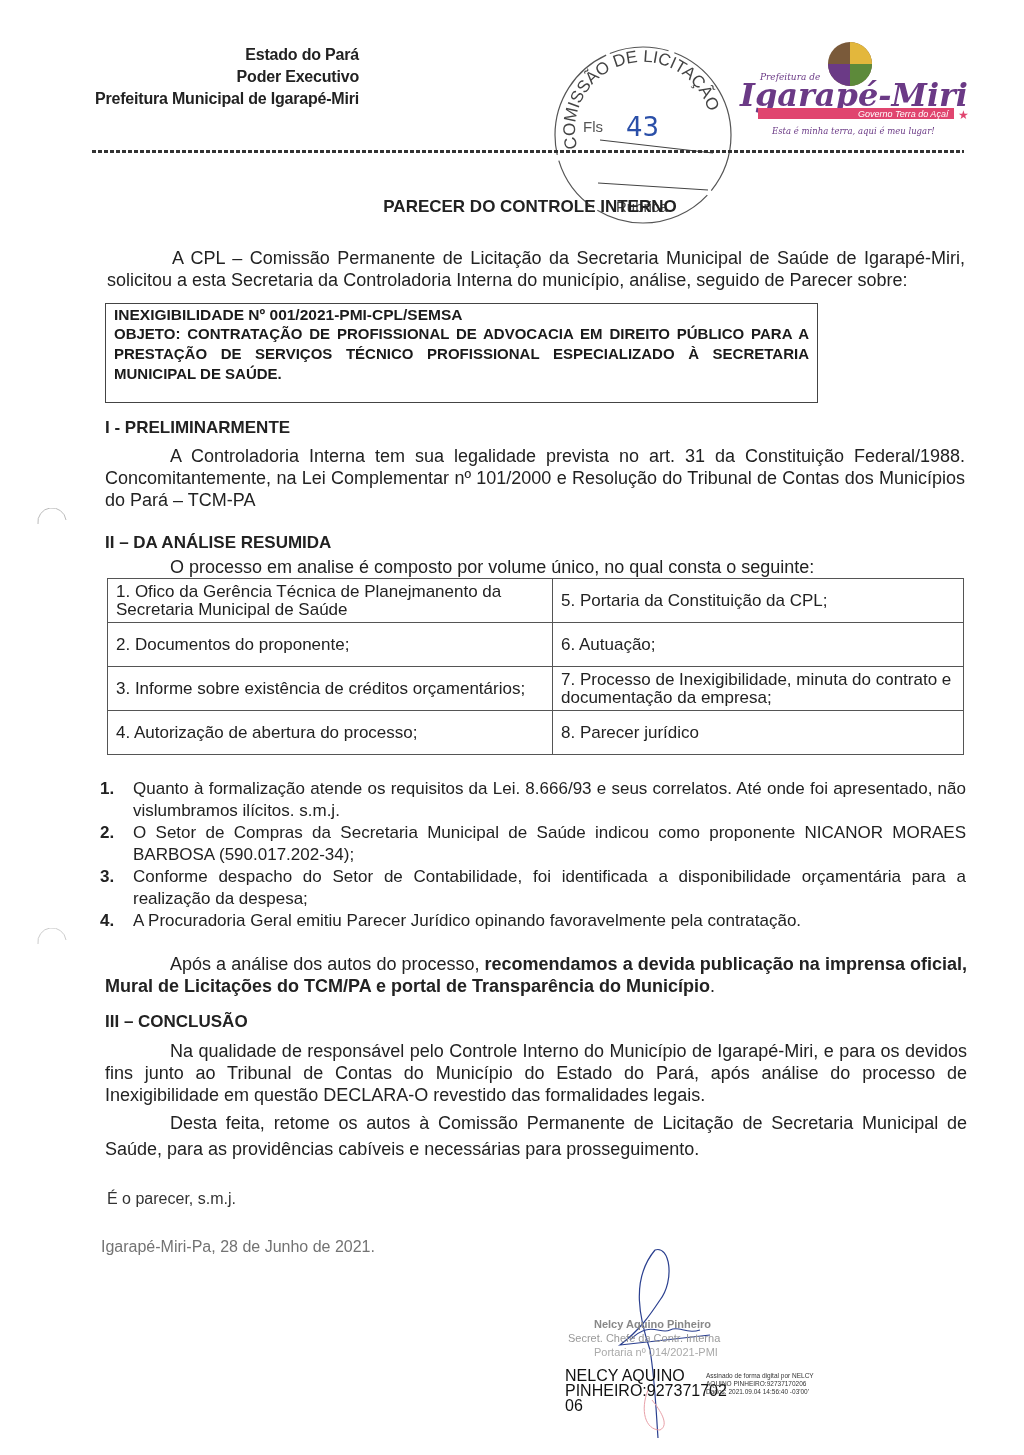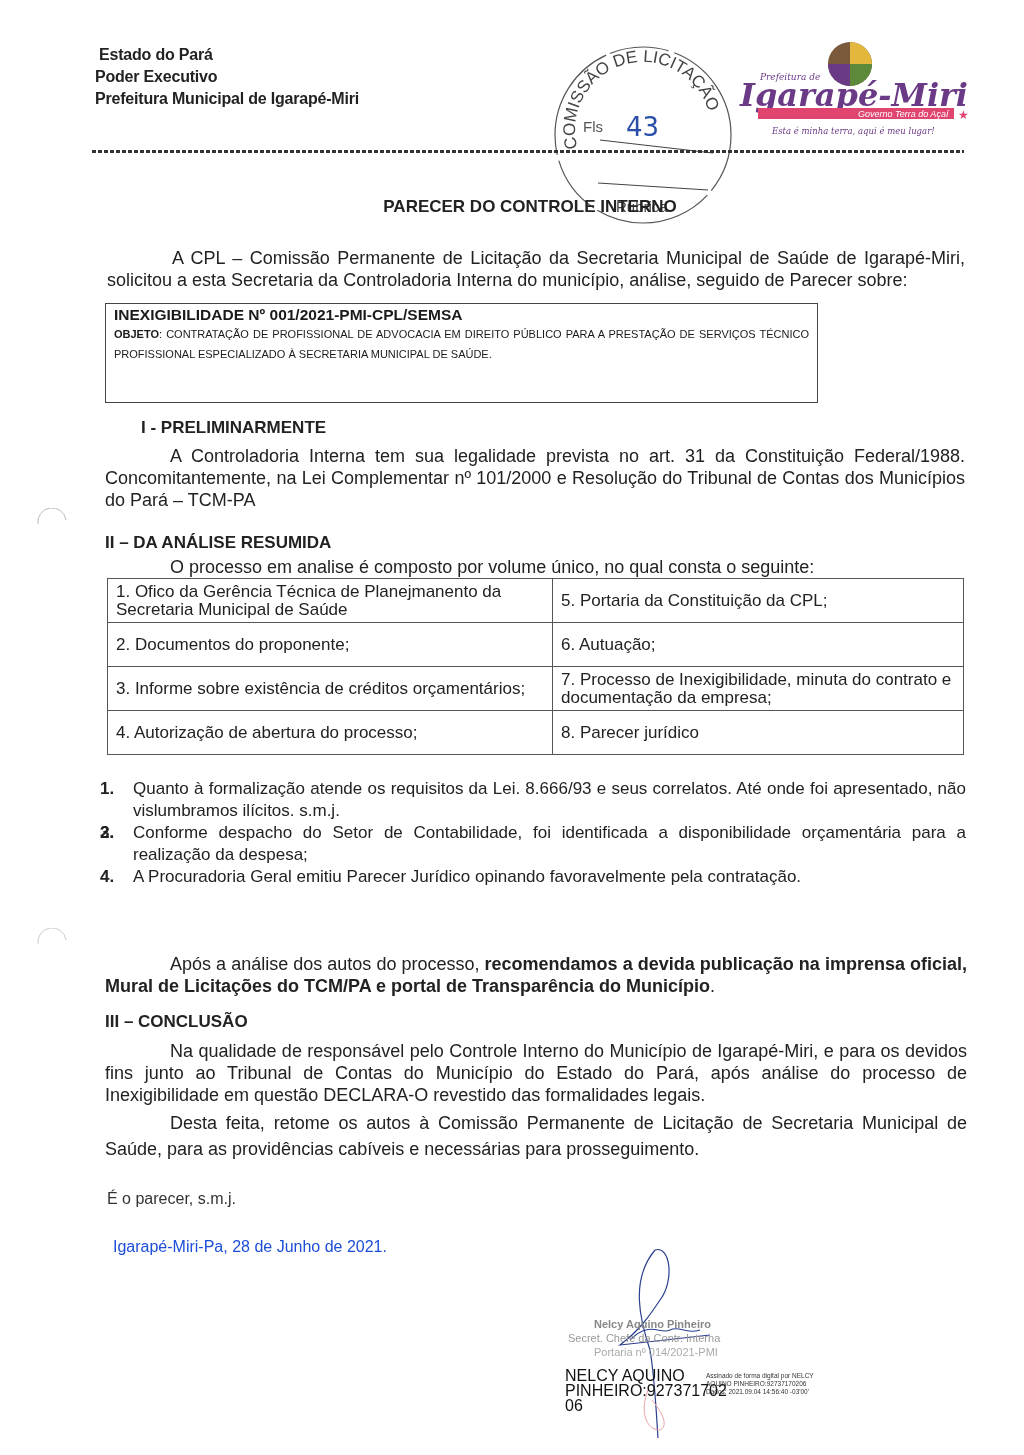--- a/index.html
+++ b/index.html
@@ -1,30 +1,30 @@
 <!DOCTYPE html>
 <html><head>
 <meta charset="utf-8">
 <style>
   html, body { margin:0; padding:0; }
   body { width:1024px; height:1455px; background:#fff; position:relative; overflow:hidden;
          font-family:"Liberation Sans", sans-serif; color:#1a1a1a; }
   .abs { position:absolute; }
   .hdr { left:95px; top:44px; font-weight:bold; font-size:16px; line-height:22px; color:#222; letter-spacing:-0.2px; }
-  .hdr div { white-space:nowrap; }
+  .hdr div { white-space:nowrap;text-align:right; }
   .hdr div:first-child { padding-left:4px; }
   .dashrule { left:92px; top:150px; width:872px; height:3px;
     background-image: repeating-linear-gradient(90deg,#333 0 4px, transparent 4px 6px); }
   .title { left:0; width:1024px; top:197px; text-align:center; font-weight:bold; font-size:17px; color:#222; padding-left:36px; box-sizing:border-box; }
   .para { font-size:18px; line-height:22px; color:#222; text-align:justify; transform-origin:left top; }
   .narrow { font-family:"Liberation Sans Narrow","Liberation Sans", sans-serif; }
   .ind { text-indent:65px; }
   .box { left:105px; top:303px; width:713px; height:100px; border:1.5px solid #444; box-sizing:border-box; padding:2px 8px; }
   .box .b1 { font-weight:bold; font-size:15.5px; line-height:18px; }
-  .box .b2 { font-size:11px; line-height:20px; text-align:justify; }
+  .box .b2 { font-size:15px; line-height:20px; text-align:justify;font-weight:bold; }
   .h2 { font-weight:bold; font-size:17px; color:#222; }
   table.items { position:absolute; left:107px; top:578px; width:857px; border-collapse:collapse; font-size:17px; color:#222;padding-left:8px; }
   table.items td { border:1.5px solid #555; padding:2px 8px; vertical-align:middle; line-height:18px; }
   table.items td.c1 { width:428px; }
   ol.num { position:absolute; left:100px; top:778px; width:866px; margin:0; padding:0; list-style:none; font-size:17px; line-height:22px; color:#222; }
   ol.num li { position:relative; padding-left:33px; text-align:justify; margin-bottom:0; }
   ol.num li .n { position:absolute; left:0; top:0; font-weight:bold; }
   .stamp { left:548px; top:40px; width:190px; height:190px; }
   .logo { left:738px; top:42px; width:232px; height:98px; }
   .sig { left:560px; top:1240px; width:260px; height:200px; }
@@ -75,21 +75,21 @@
 
 <div class="abs title">PARECER DO CONTROLE INTERNO</div>
 
 <div class="abs para narrow ind" style="left:107px; top:247px; width:858px;">A CPL – Comissão Permanente de Licitação da Secretaria Municipal de Saúde de Igarapé-Miri, solicitou a esta Secretaria da Controladoria Interna do município, análise, seguido de Parecer sobre:</div>
 
 <div class="abs box">
   <div class="b1">INEXIGIBILIDADE Nº 001/2021-PMI-CPL/SEMSA</div>
   <div class="b2"><b>OBJETO</b><span>: CONTRATAÇÃO DE PROFISSIONAL DE ADVOCACIA EM DIREITO PÚBLICO PARA A PRESTAÇÃO DE SERVIÇOS TÉCNICO PROFISSIONAL ESPECIALIZADO À SECRETARIA MUNICIPAL DE SAÚDE.</span></div>
 </div>
 
-<div class="abs h2 narrow" style="left:105px; top:418px;margin-left:36px;">I - PRELIMINARMENTE</div>
+<div class="abs h2 narrow" style="left:105px; top:418px;">I - PRELIMINARMENTE</div>
 <div class="abs para narrow ind" style="left:105px; top:445px; width:860px;">A Controladoria Interna tem sua legalidade prevista no art. 31 da Constituição Federal/1988. Concomitantemente, na Lei Complementar nº 101/2000 e Resolução do Tribunal de Contas dos Municípios do Pará – TCM-PA</div>
 
 <div class="abs h2 narrow" style="left:105px; top:533px;">II – DA ANÁLISE  RESUMIDA</div>
 <div class="abs para narrow" style="left:170px; top:556px; width:800px;">O processo em analise é composto por volume único, no qual consta o seguinte:</div>
 
 <table class="items">
   <tbody>
       <tr style="height:44px">
     <td class="c1">1. Ofico da Gerência Técnica de Planejmanento da Secretaria Municipal de Saúde</td>
     <td>5. Portaria da Constituição da CPL;</td>
@@ -104,33 +104,33 @@
   </tr>
   <tr style="height:44px">
     <td class="c1">4. Autorização de abertura do processo;</td>
     <td>8. Parecer jurídico</td>
   </tr>
 </tbody>
   </table>
 
 <ol class="num narrow">
   <li><span class="n">1.</span><span>Quanto à formalização atende os requisitos da Lei. 8.666/93 e seus correlatos. Até onde foi apresentado, não vislumbramos ilícitos. s.m.j.</span></li>
-  <li><span class="n">2.</span></li>
+  <li><span class="n">2.</span><span>O Setor de Compras da Secretaria Municipal de Saúde indicou como proponente NICANOR MORAES BARBOSA (590.017.202-34);</span></li>
   <li><span class="n">3.</span><span>Conforme despacho do Setor de Contabilidade, foi identificada a disponibilidade orçamentária para a realização da despesa;</span></li>
   <li><span class="n">4.</span><span>A Procuradoria Geral emitiu Parecer Jurídico opinando favoravelmente pela contratação.</span></li>
 </ol>
 
 <div class="abs para narrow ind" style="left:105px; top:953px; width:862px;"><span>Após a análise dos autos do processo, </span><b>recomendamos a devida publicação na imprensa oficial, Mural de Licitações do TCM/PA e portal de Transparência do Município</b><span>.</span></div>
 
 <div class="abs h2 narrow" style="left:105px; top:1012px;">III – CONCLUSÃO</div>
 <div class="abs para narrow ind" style="left:105px; top:1040px; width:862px;">Na qualidade de responsável pelo Controle Interno do Município de Igarapé-Miri, e para os devidos fins junto ao Tribunal de Contas do Município do Estado do Pará, após análise do processo de Inexigibilidade em questão DECLARA-O revestido das formalidades legais.</div>
 <div class="abs para narrow ind" style="left:105px; top:1110px; width:862px; line-height:26px;">Desta feita, retome os autos à Comissão Permanente de Licitação de Secretaria Municipal de Saúde, para as providências cabíveis e necessárias para prosseguimento.</div>
 
 <div class="abs" style="left:107px; top:1190px; font-size:16px; color:#333;">É o parecer, s.m.j.</div>
-<div class="abs" style="left:113px; top:1238px; font-size:16px; color:#1d4ed8;">Igarapé-Miri-Pa, 28 de Junho de 2021.</div>
+<div class="abs" style="left:101px; top:1238px; font-size:16px; color:#737373;">Igarapé-Miri-Pa, 28 de Junho de 2021.</div>
 
 <svg class="abs sig" viewBox="0 0 260 200">
   <path d="M95 10 C 70 40, 80 80, 90 110 C 95 140, 96 170, 98 198" fill="none" stroke="#2a3f8f" stroke-width="1.2"></path>
   <path d="M95 10 C 110 5, 115 40, 100 60 C 90 75, 80 90, 60 105 L 150 95" fill="none" stroke="#2a3f8f" stroke-width="1.2"></path>
   <path d="M70 100 C 90 80, 100 95, 110 90 C 120 85, 125 95, 140 90" fill="none" stroke="#2a3f8f" stroke-width="1.1"></path>
   <path d="M88 150 C 80 170, 85 190, 100 190 C 110 185, 100 170, 92 160" fill="none" stroke="#e8a0a8" stroke-width="1"></path>
   <text x="34" y="88" font-family="Liberation Sans, sans-serif" font-weight="bold" font-size="11" fill="#888" id="sigName">Nelcy Aquino Pinheiro</text>
   <text x="8" y="102" font-family="Liberation Sans, sans-serif" font-size="11" fill="#999" id="sigRole">Secret. Chefe da Contr. Interna</text>
   <text x="34" y="116" font-family="Liberation Sans, sans-serif" font-size="11" fill="#aaa" id="sigPortaria">Portaria nº 014/2021-PMI</text>
 </svg>

